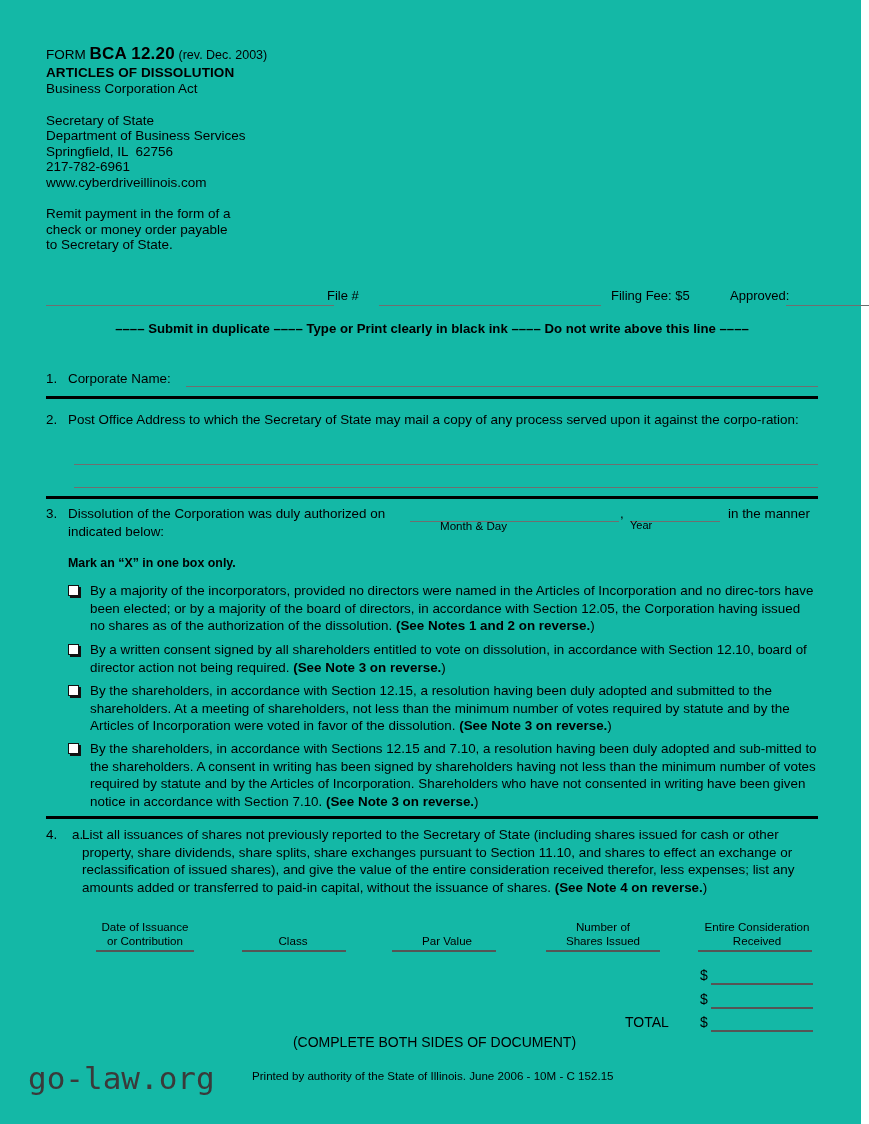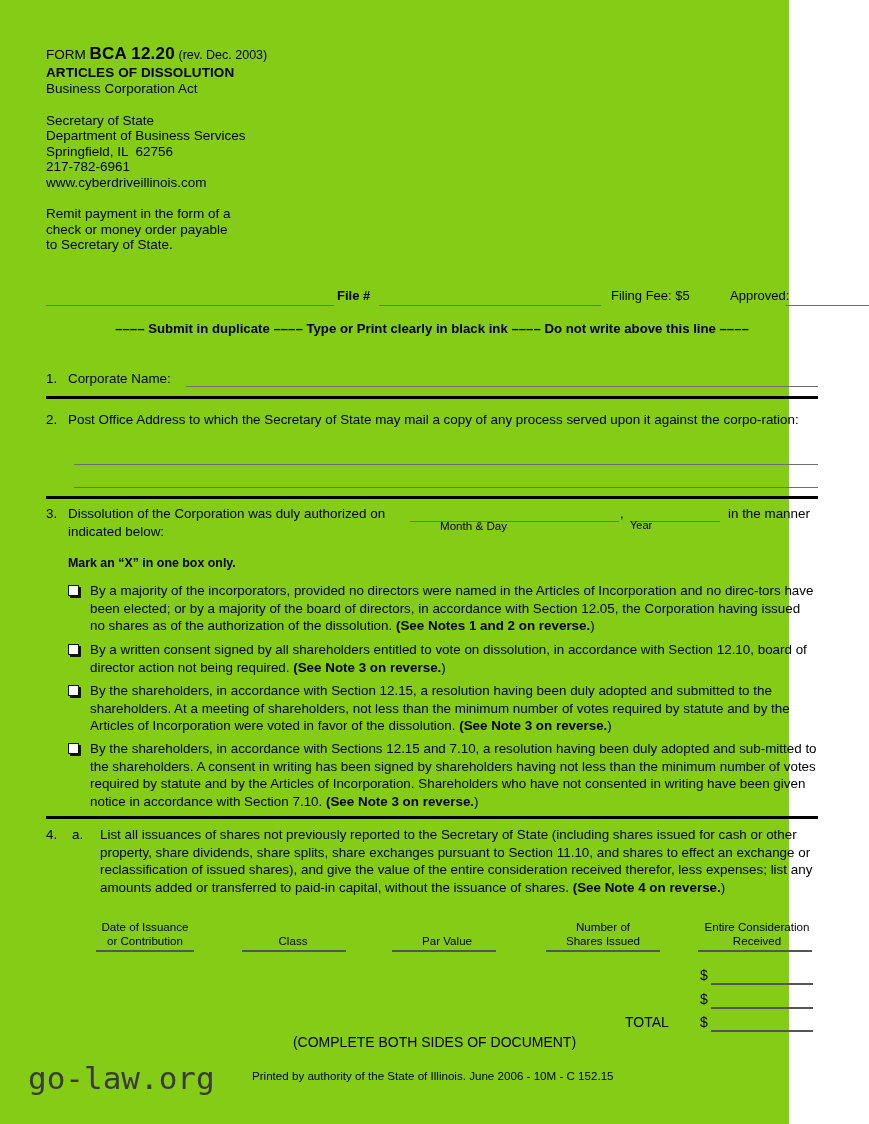--- a/index.html
+++ b/index.html
@@ -11,23 +11,23 @@
     width: 869px;
     height: 1124px;
     position: relative;
     font-family: "Liberation Sans", sans-serif;
     color: #000000;
     overflow: hidden;
   }
   .page {
     position: absolute;
     left: 0; top: 0;
-    width: 789px;
+    width: 861px;
     height: 1124px;
-    background: #84cc16;
+    background: #14b8a6;
   }
 
   
   .abs { position: absolute; }
   .bold { font-weight: bold; }
   .rule-thick {
     position: absolute;
     left: 46px;
     width: 772px;
     height: 3px;
@@ -182,21 +182,21 @@
 
     <div class="addr-block">
       <div class="addr-line">Remit payment in the form of a</div>
       <div class="addr-line">check or money order payable</div>
       <div class="addr-line">to Secretary of State.</div>
     </div>
   </div>
 
   <div id="filing-row">
     <div class="rule-thin" style="left:0px; top:17px; width:288px;"></div>
-    <div class="lbl" style="left:291px;font-weight:bold;">File #</div>
+    <div class="lbl" style="left:281px;">File #</div>
     <div class="rule-thin" style="left:333px; top:17px; width:222px;"></div>
     <div class="lbl" style="left:565px;">Filing Fee: $5</div>
     <div class="lbl" style="left:684px;text-align:right;">Approved:</div>
     <div class="rule-thin" style="left:740px; top:17px; width:92px;"></div>
   </div>
 
   <div id="duplicate-banner">–––– Submit in duplicate –––– Type or Print clearly in black ink –––– Do not write above this line ––––</div>
 
   <div class="item" style="left:46px; top:370px; width:772px;">
     <span class="item-num">1.</span>
@@ -257,21 +257,21 @@
     <div class="cbtext">
       <span>By the shareholders, in accordance with Sections 12.15 and 7.10, a resolution having been duly adopted and sub-mitted to the shareholders. A consent in writing has been signed by shareholders having not less than the minimum number of votes required by statute and by the Articles of Incorporation. Shareholders who have not consented in writing have been given notice in accordance with Section 7.10. </span><span class="bold">(See Note 3 on reverse.</span><span>)</span>
     </div>
   </div>
 
   <div class="rule-thick" style="top:816px;"></div>
 
   <div class="item" style="left:46px; top:826px; width:772px;">
     <span class="item-num">4.</span>
     <span class="item-num" style="left:26px;">a.</span>
-    <div style="margin-left:54px;">
+    <div style="margin-left:36px;">
       <span>List all issuances of shares not previously reported to the Secretary of State (including shares issued for cash or other property, share dividends, share splits, share exchanges pursuant to Section 11.10, and shares to effect an exchange or reclassification of issued shares), and give the value of the entire consideration received therefor, less expenses; list any amounts added or transferred to paid-in capital, without the issuance of shares. </span><span class="bold">(See Note 4 on reverse.</span><span>)</span>
     </div>
   </div>
 
   <div>
 
     <div class="colhead" style="left:86px; top:920px; width:118px;">
       <div>Date of Issuance</div>
       <div>or Contribution</div>
     </div>

